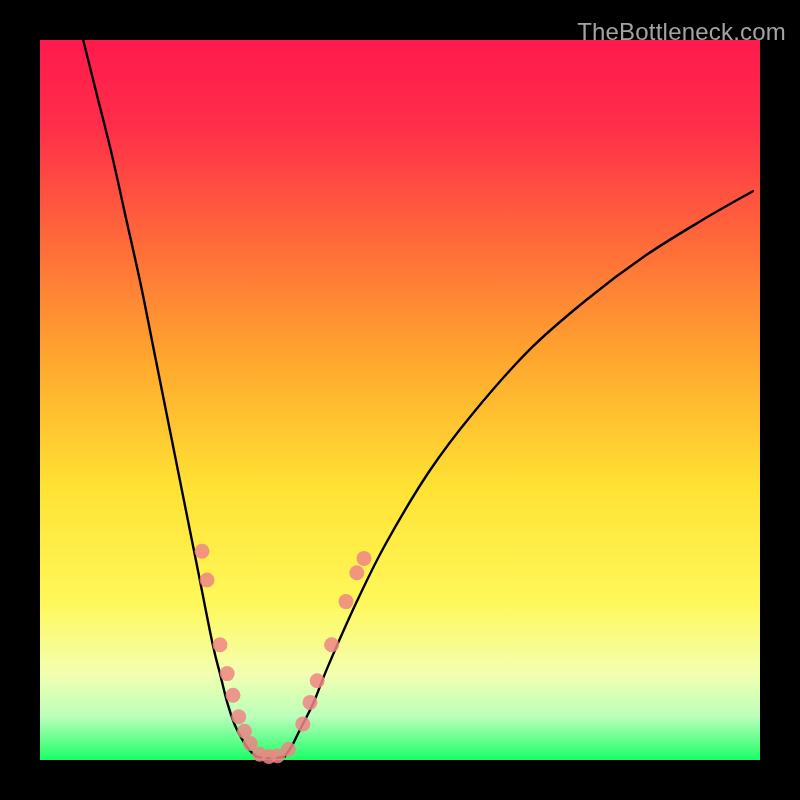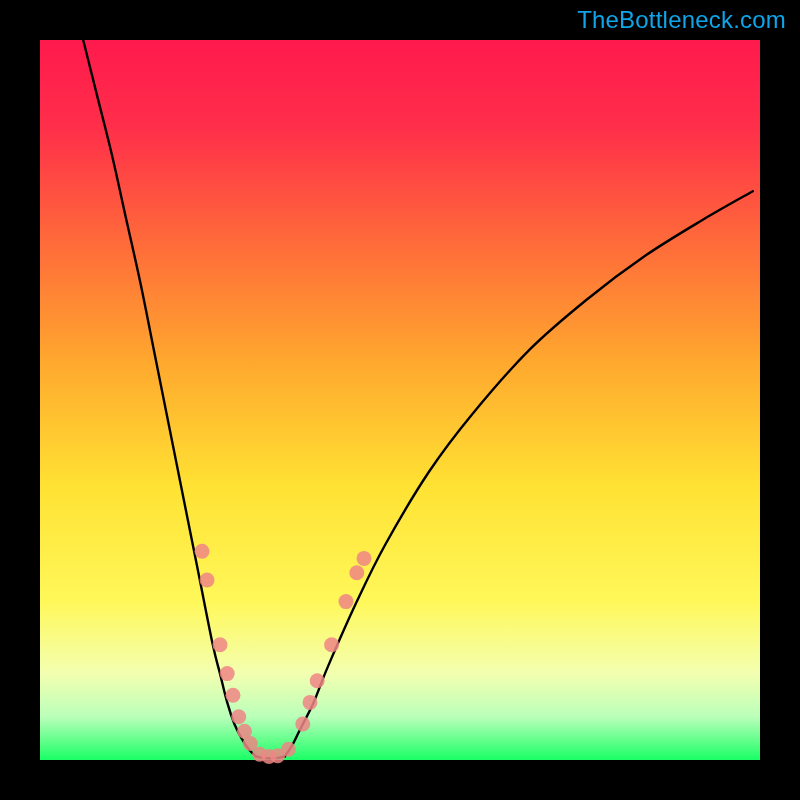--- a/index.html
+++ b/index.html
@@ -22,23 +22,23 @@
   .plot {
     position: absolute;
     top: 40px;
     left: 40px;
     width: 720px;
     height: 720px;
     
   }
   .watermark {
     position: absolute;
-    top: 6px;
+    top: 18px;
     right: 14px;
-    color: #0ea5e9;
+    color: #a3a3a3;
     font-size: 24px;
     font-weight: 400;
     letter-spacing: 0.2px;
   }
   svg.curves {
     position: absolute;
     top: 40px;
     left: 40px;
     width: 720px;
     height: 720px;

